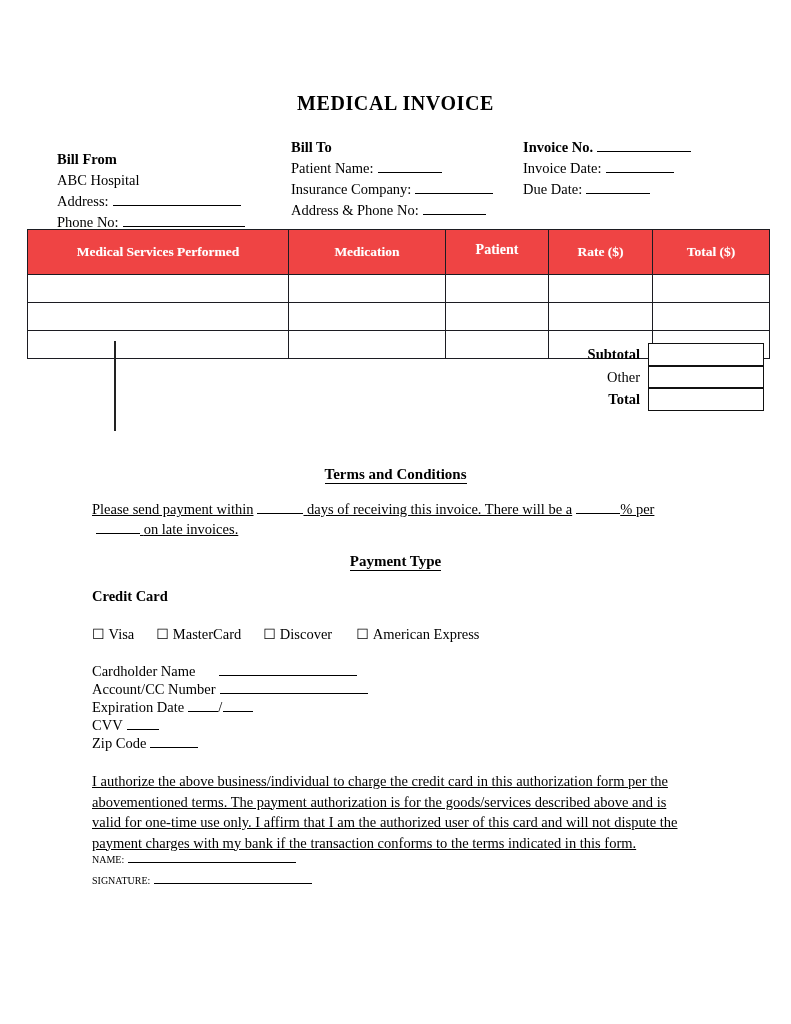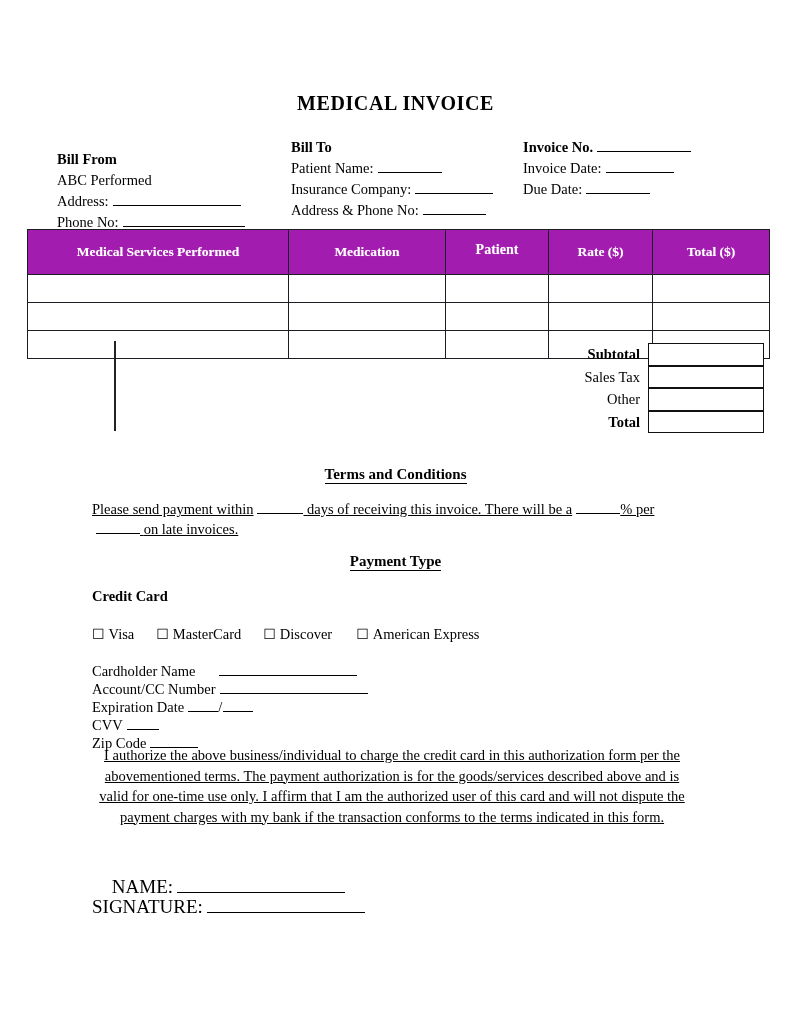--- a/index.html
+++ b/index.html
@@ -66,21 +66,21 @@
     top: 229px;
     width: 737px;
     border-collapse: collapse;
     table-layout: fixed;
   }
   .inv-table th, .inv-table td {
     border: 1.6px solid #1c1c22;
     padding: 0;
   }
   .inv-table thead th {
-    background: #a21caf;
+    background: #ef4444;
     color: #ffffff;
     font-weight: bold;
     font-size: 13.5px;
     height: 32px;
     text-align: center;
     vertical-align: middle;
     text-shadow: 0 0 1px rgba(255,255,255,0.35);
   }
   .inv-table thead th.top-align {
     vertical-align: top;
@@ -150,21 +150,21 @@
   .body-text {
     position: absolute;
     left: 92px;
     width: 600px;
     font-size: 14.5px;
     line-height: 20px;
     text-align: left;
     text-decoration: underline;
   }
   #terms-text { top: 499px; }
-  #auth-text  { top: 745px; width: 600px; line-height: 20.5px; text-align: center; }
+  #auth-text  { top: 771px; width: 600px; line-height: 20.5px; }
 
   
   #credit-card-label {
     position: absolute;
     left: 92px;
     top: 588px;
     font-size: 14.5px;
     font-weight: bold;
   }
   #card-options {
@@ -188,37 +188,36 @@
     top: 662px;
     font-size: 14.5px;
     line-height: 18px;
   }
   #card-fields .fld { white-space: nowrap; }
 
   
   #signature-block {
     position: absolute;
     left: 92px;
-    top: 877px;
-    font-size: 19px;
+    top: 849px;
+    font-size: 10px;
     line-height: 20px;
-    text-align: center;
   }
   #signature-block .fld { white-space: nowrap; }
 </style>
 </head>
 <body>
 
 <div class="page">
 
   <div class="doc-title">MEDICAL INVOICE</div>
 
   <div class="info-block" id="bill-from">
     <div class="blk-title">Bill From</div>
-    <div class="info-row">ABC Performed</div>
+    <div class="info-row">ABC Hospital</div>
     <div class="info-row">
       <span>Address:</span><span class="rule" style="width:128px"></span>
     </div>
     <div class="info-row">
       <span>Phone No:</span><span class="rule" style="width:122px"></span>
     </div>
   </div>
 
   <div class="info-block" id="bill-to">
     <div class="blk-title">Bill To</div>
@@ -281,24 +280,20 @@
   </table>
 
   <div class="drop-line"></div>
 
   <div class="totals">
     <div class="totals-row">
       <div class="totals-label bold">Subtotal</div>
       <div class="totals-box"></div>
     </div>
     <div class="totals-row">
-      <div class="totals-label">Sales Tax</div>
-      <div class="totals-box"></div>
-    </div>
-    <div class="totals-row">
       <div class="totals-label">Other</div>
       <div class="totals-box"></div>
     </div>
     <div class="totals-row">
       <div class="totals-label bold">Total</div>
       <div class="totals-box"></div>
     </div>
   </div>
 
   <div class="section-heading" id="terms-heading">

